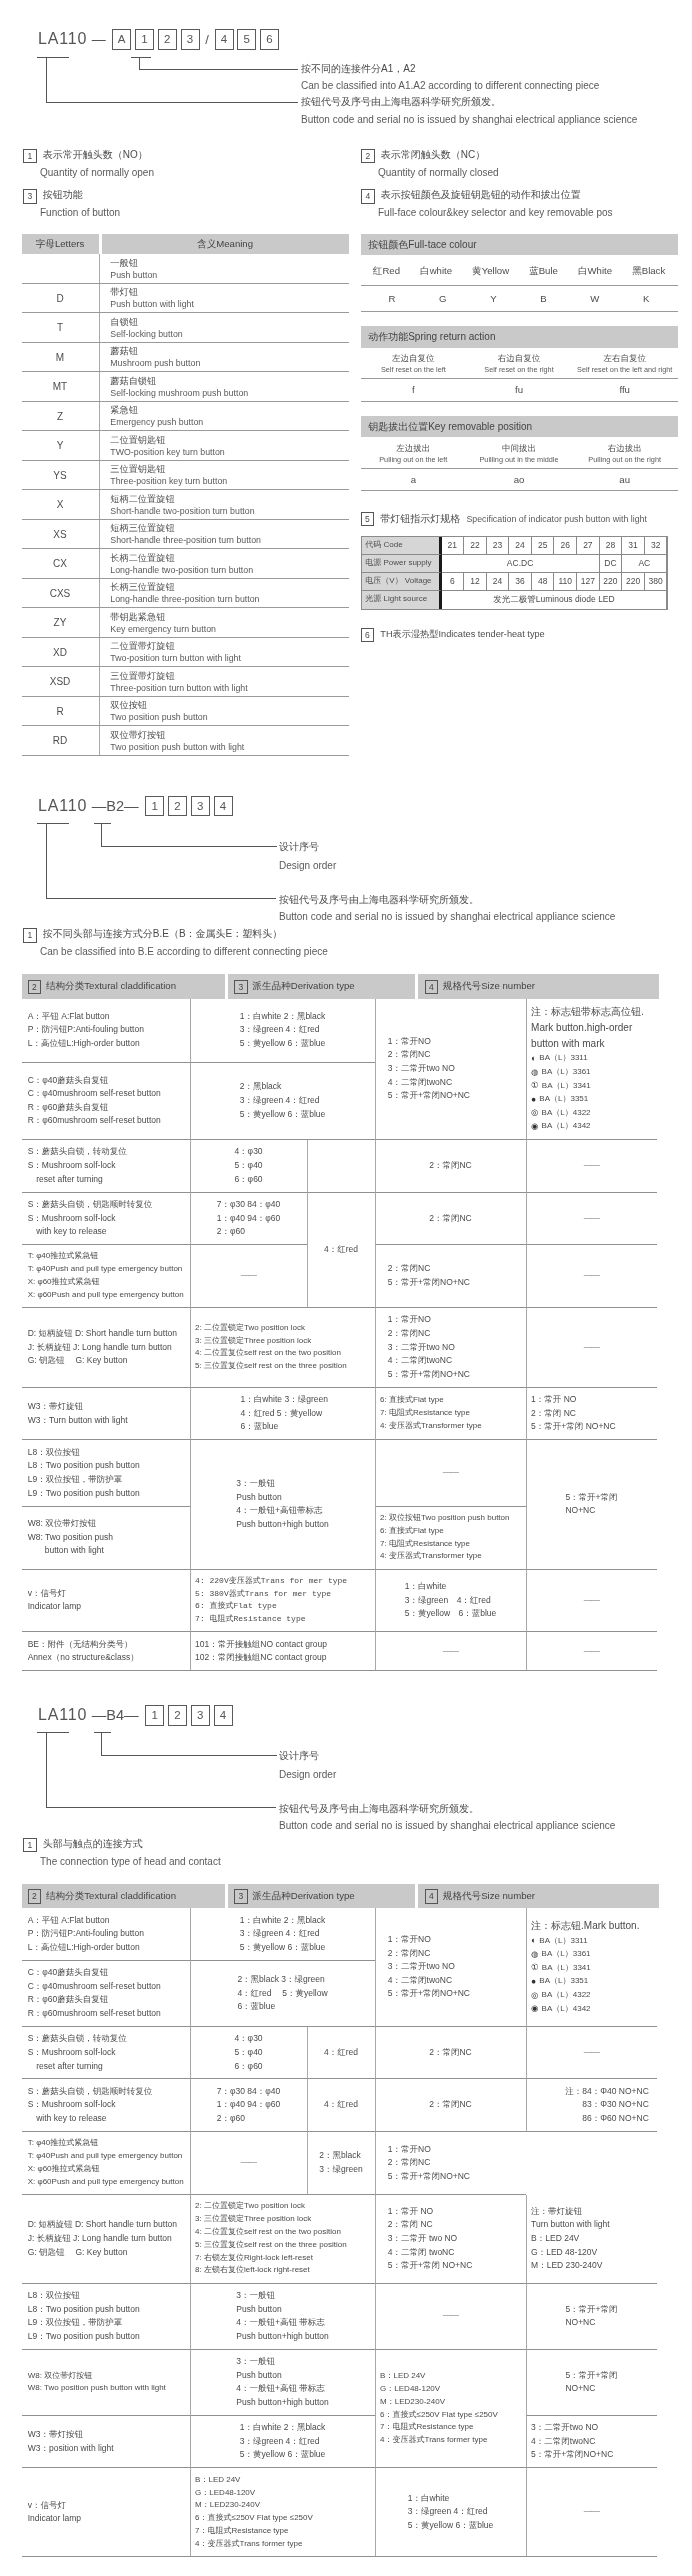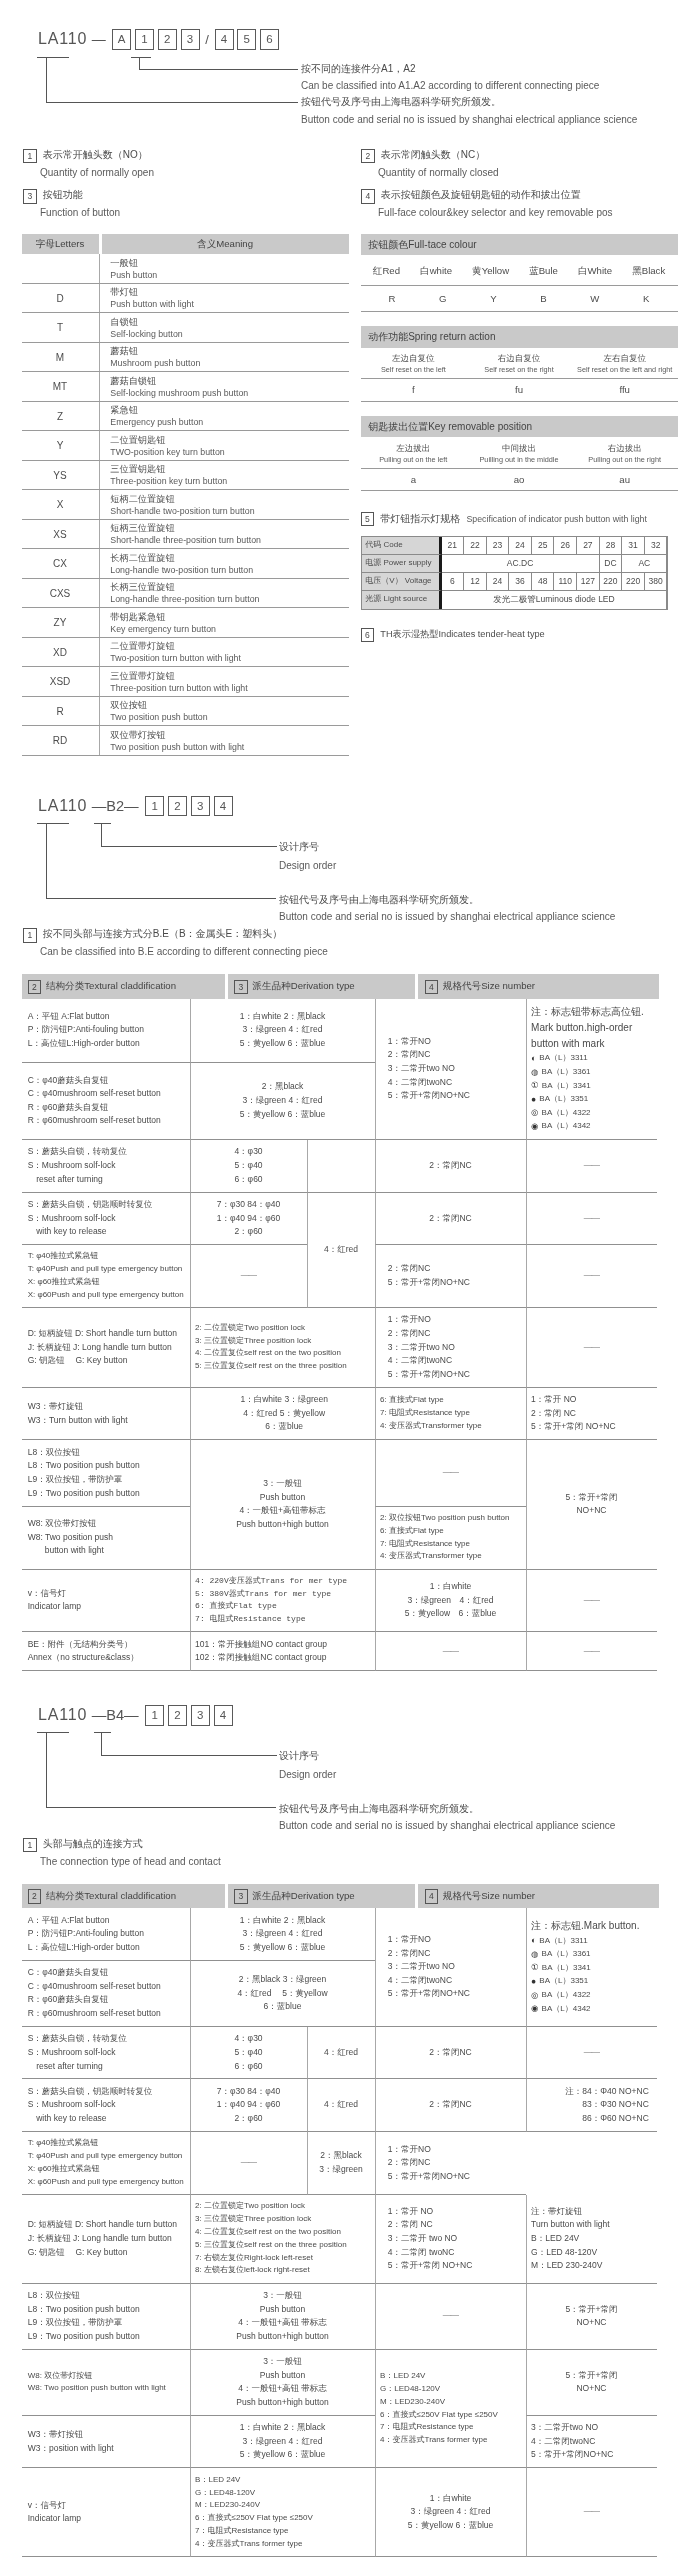--- a/index.html
+++ b/index.html
@@ -56,21 +56,21 @@
   .n6{display:flex;align-items:center;gap:6.2px;margin-top:17px;font-size:9.2px;}
   
   .tblhead{display:flex;gap:3.1px;width:637px;margin-left:21.5px;}
   .tblhead .seg{background:#c9c9c9;color:#444;font-size:9.6px;padding:4.6px 6.2px;display:flex;align-items:center;gap:4.6px;}
   .tblhead .s1{width:191px;}
   .tblhead .s2{width:175px;}
   .tblhead .s3{flex:1;}
   .gt{display:grid;grid-template-columns:168px 117px 68px 151px 131px;width:634px;margin-left:21.5px;}
   .cell{border-bottom:1.5px solid #909090;padding:5.4px 4.6px;font-size:8.5px;line-height:1.6;white-space:pre-line;display:flex;flex-direction:column;justify-content:center;color:#4a4a4a;}
   .vl{border-left:0.8px solid #a8a8a8;}
-  .ctr{align-items:center;text-align:center;}
+  .ctr{align-items:center;text-align:left;}
   .lst{align-items:flex-start;text-align:left;padding-left:12.3px;}
   .c1{align-items:flex-start;text-align:left;padding-left:6.2px;}
   .sm{font-size:8px;}
   .dash{color:#8a8a8a;letter-spacing:-0.8px;}
   .markline{display:flex;align-items:center;gap:3.1px;font-size:8px;}
   .mk{font-size:8.5px;color:#333;}
   .notehead{font-size:10px;}
 </style>
 </head>
 <body>

